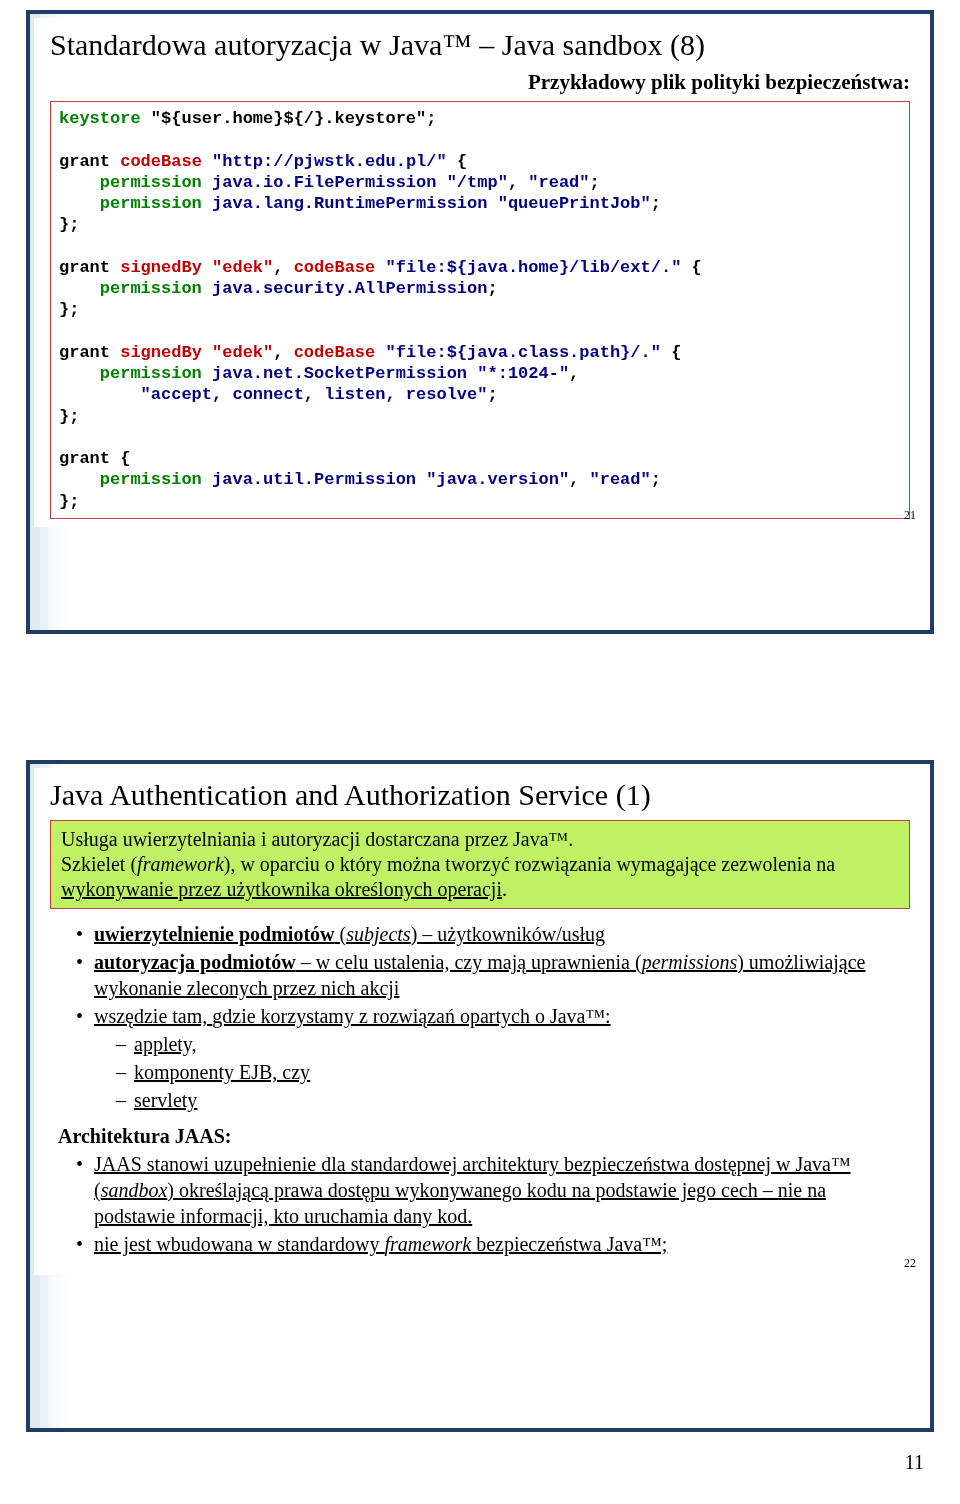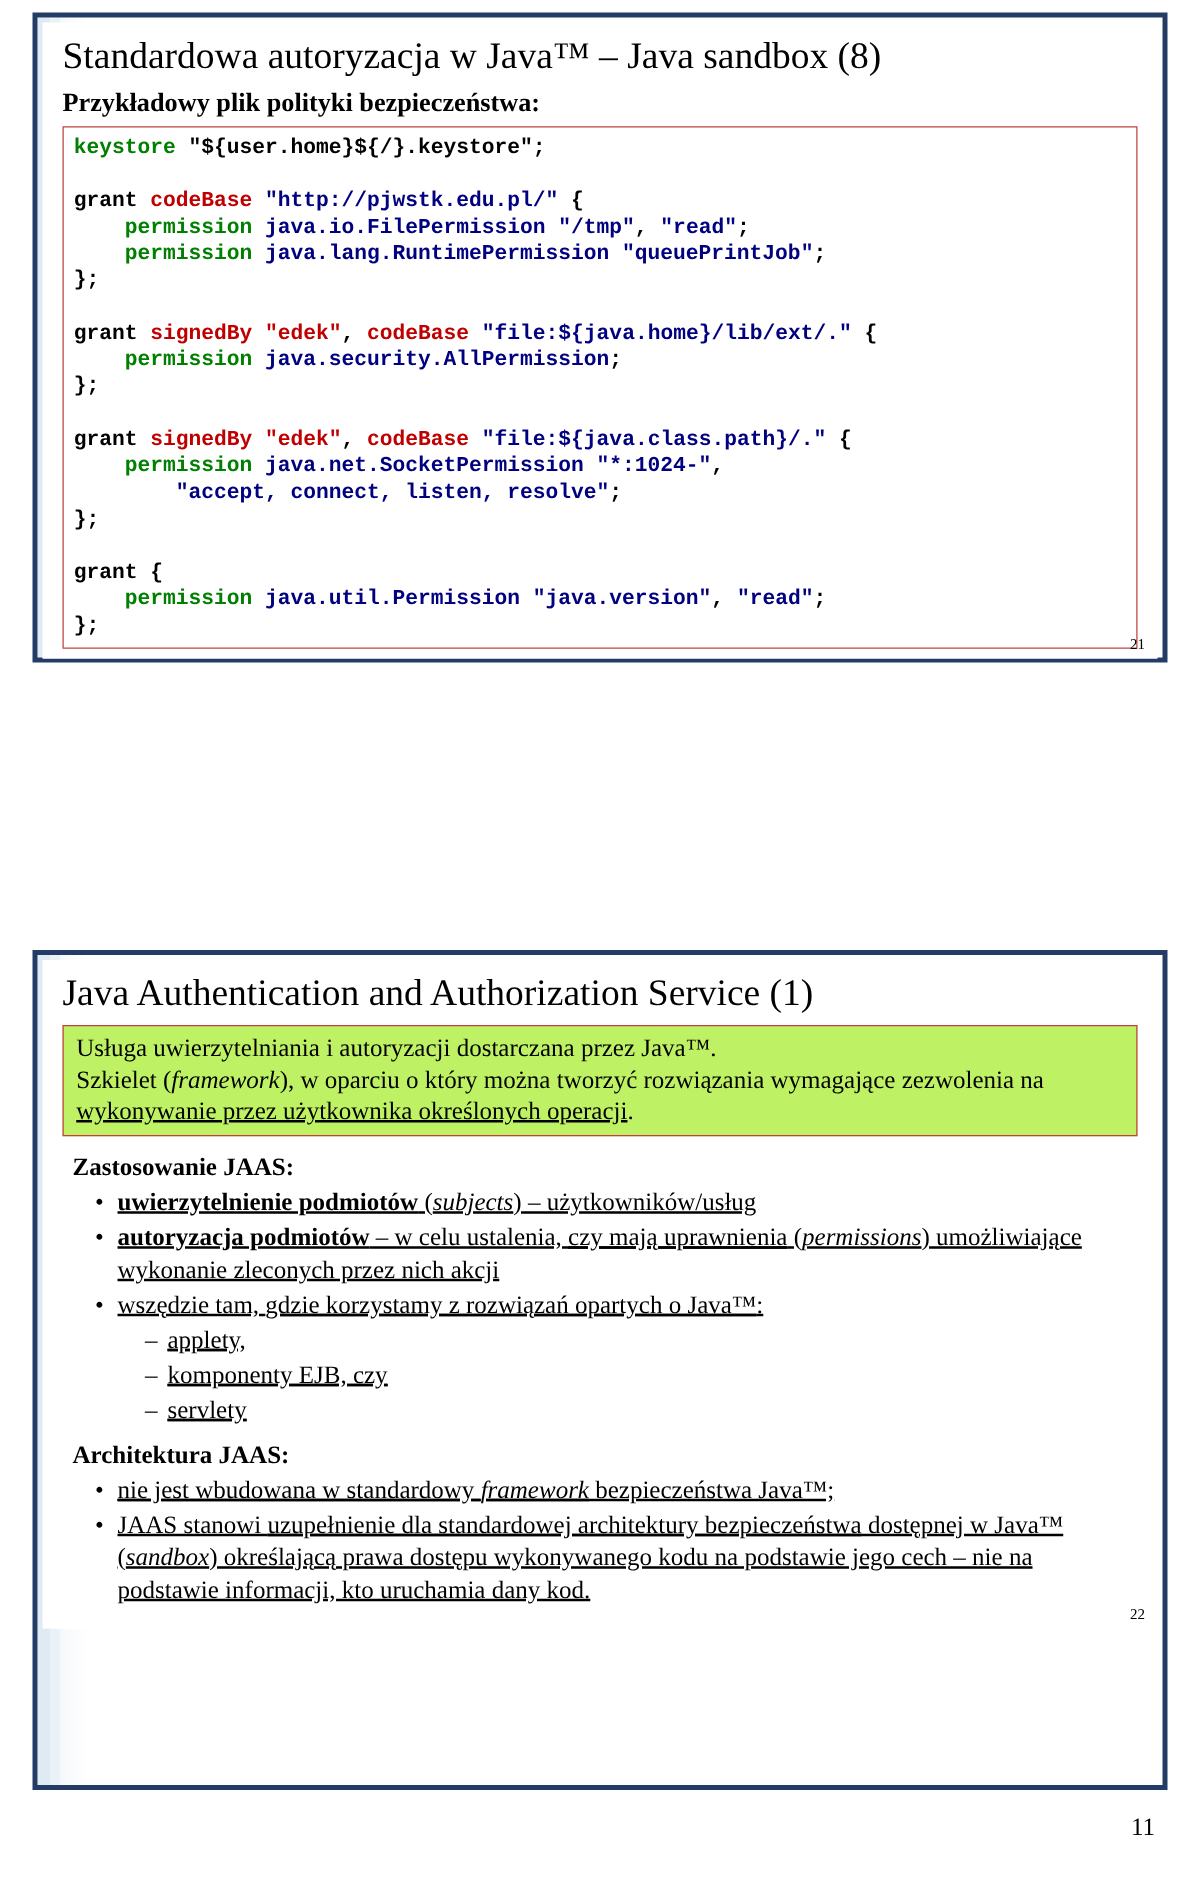--- a/index.html
+++ b/index.html
@@ -31,20 +31,21 @@
   .slide-title {
     font-size: 30px;
     color: #000;
     margin: 0 0 8px 0;
     font-weight: normal;
   }
   .subtitle {
     font-size: 21px;
     font-weight: bold;
     margin: 0 0 6px 0;
+    text-align: right;
   }
   .code-box {
     border: 1.5px solid #c44040;
     padding: 6px 8px;
     font-family: "Courier New", Courier, monospace;
     font-size: 17px;
     font-weight: bold;
     line-height: 1.25;
     white-space: pre;
     color: #000;
@@ -89,21 +90,21 @@
   .body-text ul > li { position: relative; padding-left: 18px; margin: 2px 0; }
   .body-text ul > li::before { content: "•"; position: absolute; left: 0; }
   .body-text ul ul > li::before { content: "–"; }
   .body-text ul ul { padding-left: 22px; }
 </style>
 </head>
 <body>
 
 <div class="page">
 
-  <div class="slide" style="top:10px; height:520px;">
+  <div class="slide" style="top:10px; height:624px;">
     <div class="slide-inner">
       <h2 class="slide-title">Standardowa autoryzacja w Java™ – Java sandbox (8)</h2>
       <div class="subtitle">Przykładowy plik polityki bezpieczeństwa:</div>
       <div class="code-box"><span class="kw-permission">keystore</span><span> "${user.home}${/}.keystore";</span>
 
 <span>grant </span><span class="kw-codebase">codeBase</span><span class="kw-type"> "http://pjwstk.edu.pl/"</span><span> {</span>
 <span class="kw-permission">    permission </span><span class="kw-type">java.io.FilePermission "/tmp"</span><span>, </span><span class="kw-string">"read"</span><span>;</span>
 <span class="kw-permission">    permission </span><span class="kw-type">java.lang.RuntimePermission "queuePrintJob"</span><span>;</span>
 <span>};</span>
 
@@ -126,37 +127,36 @@
   <div class="slide" style="top:760px; height:672px;">
     <div class="slide-inner">
       <h2 class="slide-title" style="">Java Authentication and Authorization Service (1)</h2>
 
       <div class="intro-box">
         <span>Usługa uwierzytelniania i autoryzacji dostarczana przez Java™.</span><br>
         <span>Szkielet (</span><span class="i">framework</span><span>), w oparciu o który można tworzyć rozwiązania wymagające zezwolenia na </span><span class="u">wykonywanie przez użytkownika określonych operacji</span><span>.</span>
       </div>
 
       <div class="body-text">
-        <div class="b">Zastosowanie JAAS:</div>
         <ul>
           <li><span class="b">uwierzytelnienie podmiotów</span><span> (</span><span class="i">subjects</span><span>) – użytkowników/usług</span></li>
           <li><span class="b">autoryzacja podmiotów</span><span> – w celu ustalenia, </span><span class="u">czy mają uprawnienia</span><span> (</span><span class="i">permissions</span><span>) umożliwiające wykonanie zleconych przez nich akcji</span></li>
           <li><span>wszędzie tam, </span><span class="u">gdzie korzystamy z rozwiązań opartych o Java™</span><span>:</span>
             <ul>
               <li>applety,</li>
               <li>komponenty EJB, czy</li>
               <li>servlety</li>
             </ul>
           </li>
         </ul>
 
         <div class="b">Architektura JAAS:</div>
         <ul>
+          <li><span>JAAS stanowi </span><span class="u">uzupełnienie dla standardowej architektury bezpieczeństwa</span><span> dostępnej w Java™ (</span><span class="i">sandbox</span><span>) określającą prawa dostępu wykonywanego kodu na podstawie jego cech – nie na podstawie informacji, kto uruchamia dany kod.</span></li>
           <li><span class="u">nie jest wbudowana w standardowy </span><span class="u i">framework</span><span> bezpieczeństwa Java™;</span></li>
-          <li><span>JAAS stanowi </span><span class="u">uzupełnienie dla standardowej architektury bezpieczeństwa</span><span> dostępnej w Java™ (</span><span class="i">sandbox</span><span>) określającą prawa dostępu wykonywanego kodu na podstawie jego cech – nie na podstawie informacji, kto uruchamia dany kod.</span></li>
         </ul>
       </div>
 
       <div class="page-num">22</div>
     </div>
   </div>
 
   <div class="footer-num">11</div>
 </div>
 

